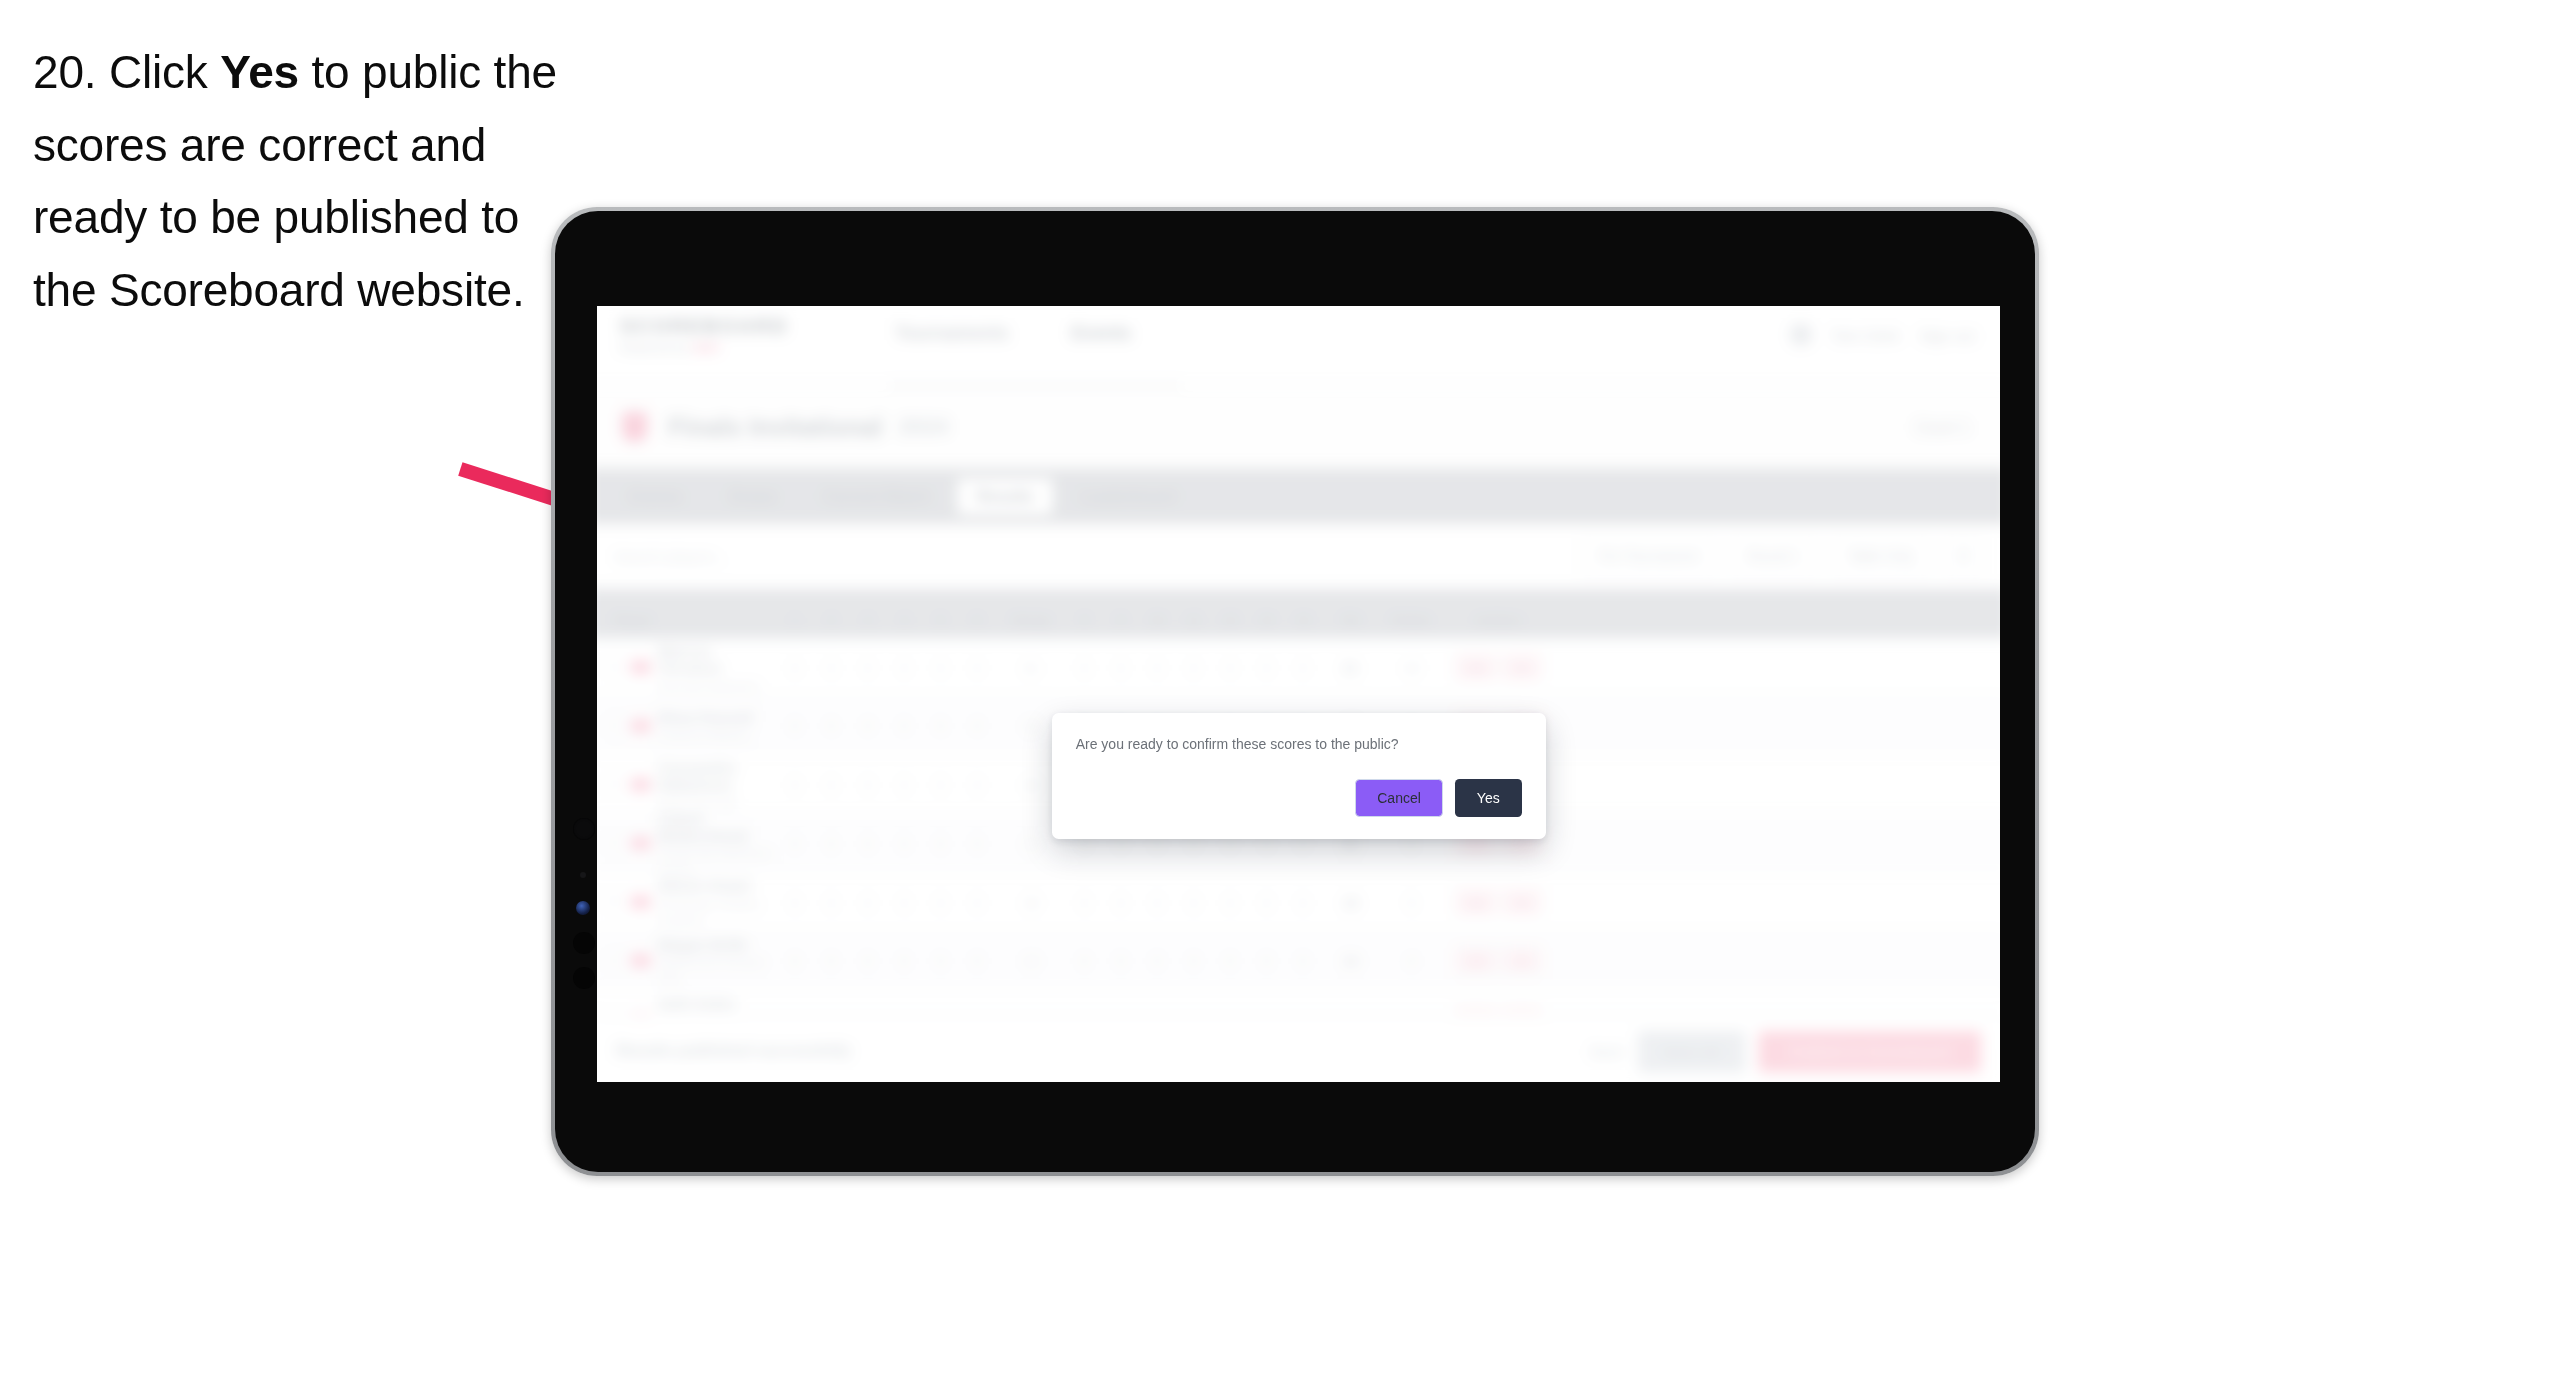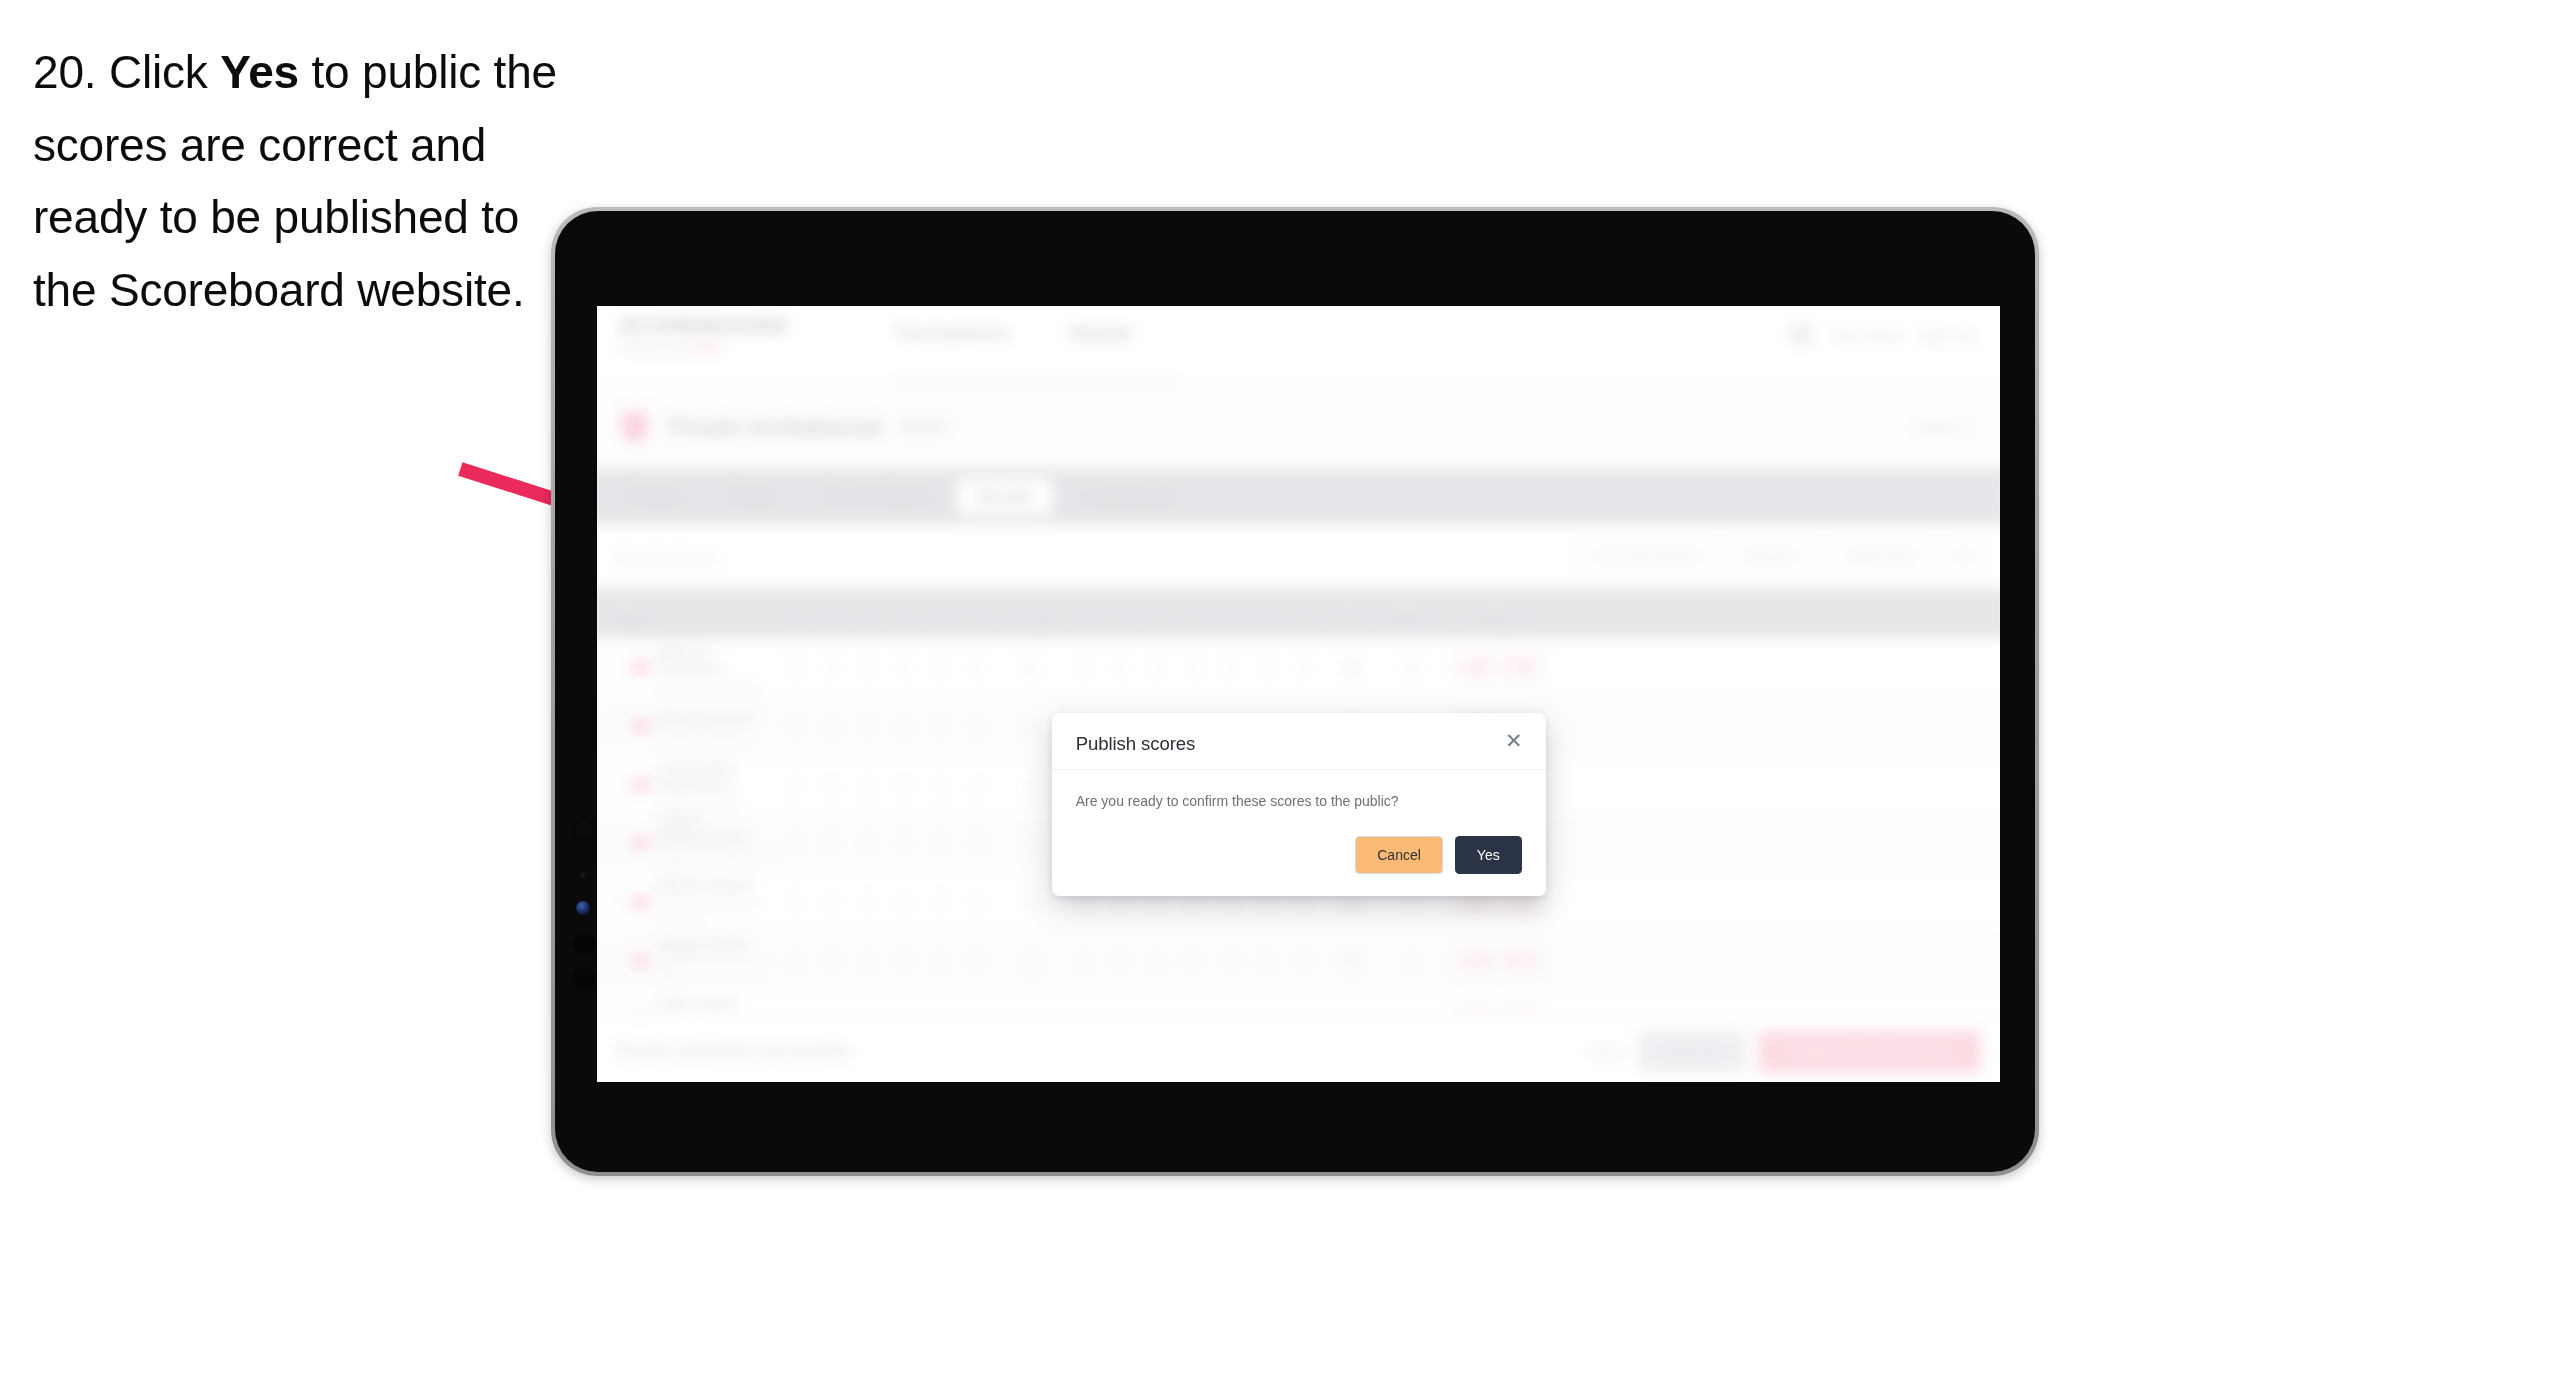--- a/index.html
+++ b/index.html
@@ -180,21 +180,21 @@
     display: flex; align-items: center; justify-content: center;
     color: #787f88; font-size: 21px; font-weight: 300; line-height: 1; cursor: pointer;
   }
   .modal-body { padding: 21px 24px 3px 24px; }
   .modal-msg { font-size: 14px; color: #6c7178; line-height: 1.5; }
   .modal-foot { padding: 21px 24px 22px 24px; display: flex; justify-content: flex-end; gap: 12px; }
   .btn {
     font-size: 14px; font-weight: 500; border-radius: 4.5px; cursor: pointer;
     padding: 10.4px 21px; border: none; font-family: "Liberation Sans", sans-serif;
   }
-  .btn-cancel { background: #fdba74; color: #2c3038; border: 0.7px solid #cfd9ea; margin-left: 32px; }
+  .btn-cancel { background: #8b5cf6; color: #2c3038; border: 0.7px solid #cfd9ea; margin-left: 32px; }
   .btn-yes { background: #2b3447; color: #ffffff; padding: 11px 22px; }
 </style>
 </head>
 <body>
 
 <div id="root">
 
   <div class="caption">
     <span>20.</span>
     <span>Click </span><b>Yes</b><span> to public the scores are correct and ready to be published to the Scoreboard website.</span>
@@ -486,24 +486,20 @@
               <div class="foot-save">Save all</div>
               <div class="foot-pub">Publish to Scoreboard</div>
             </div>
           </div>
 
         </div>
 
         <div class="overlay"></div>
 
         <div class="modal">
-          <div class="modal-head">
-            <div class="modal-title">Publish scores</div>
-            <div class="modal-close">✕</div>
-          </div>
           <div class="modal-body">
             <div class="modal-msg">Are you ready to confirm these scores to the public?</div>
           </div>
           <div class="modal-foot">
             <button class="btn btn-cancel">Cancel</button>
             <button class="btn btn-yes">Yes</button>
           </div>
         </div>
 
       </div>

